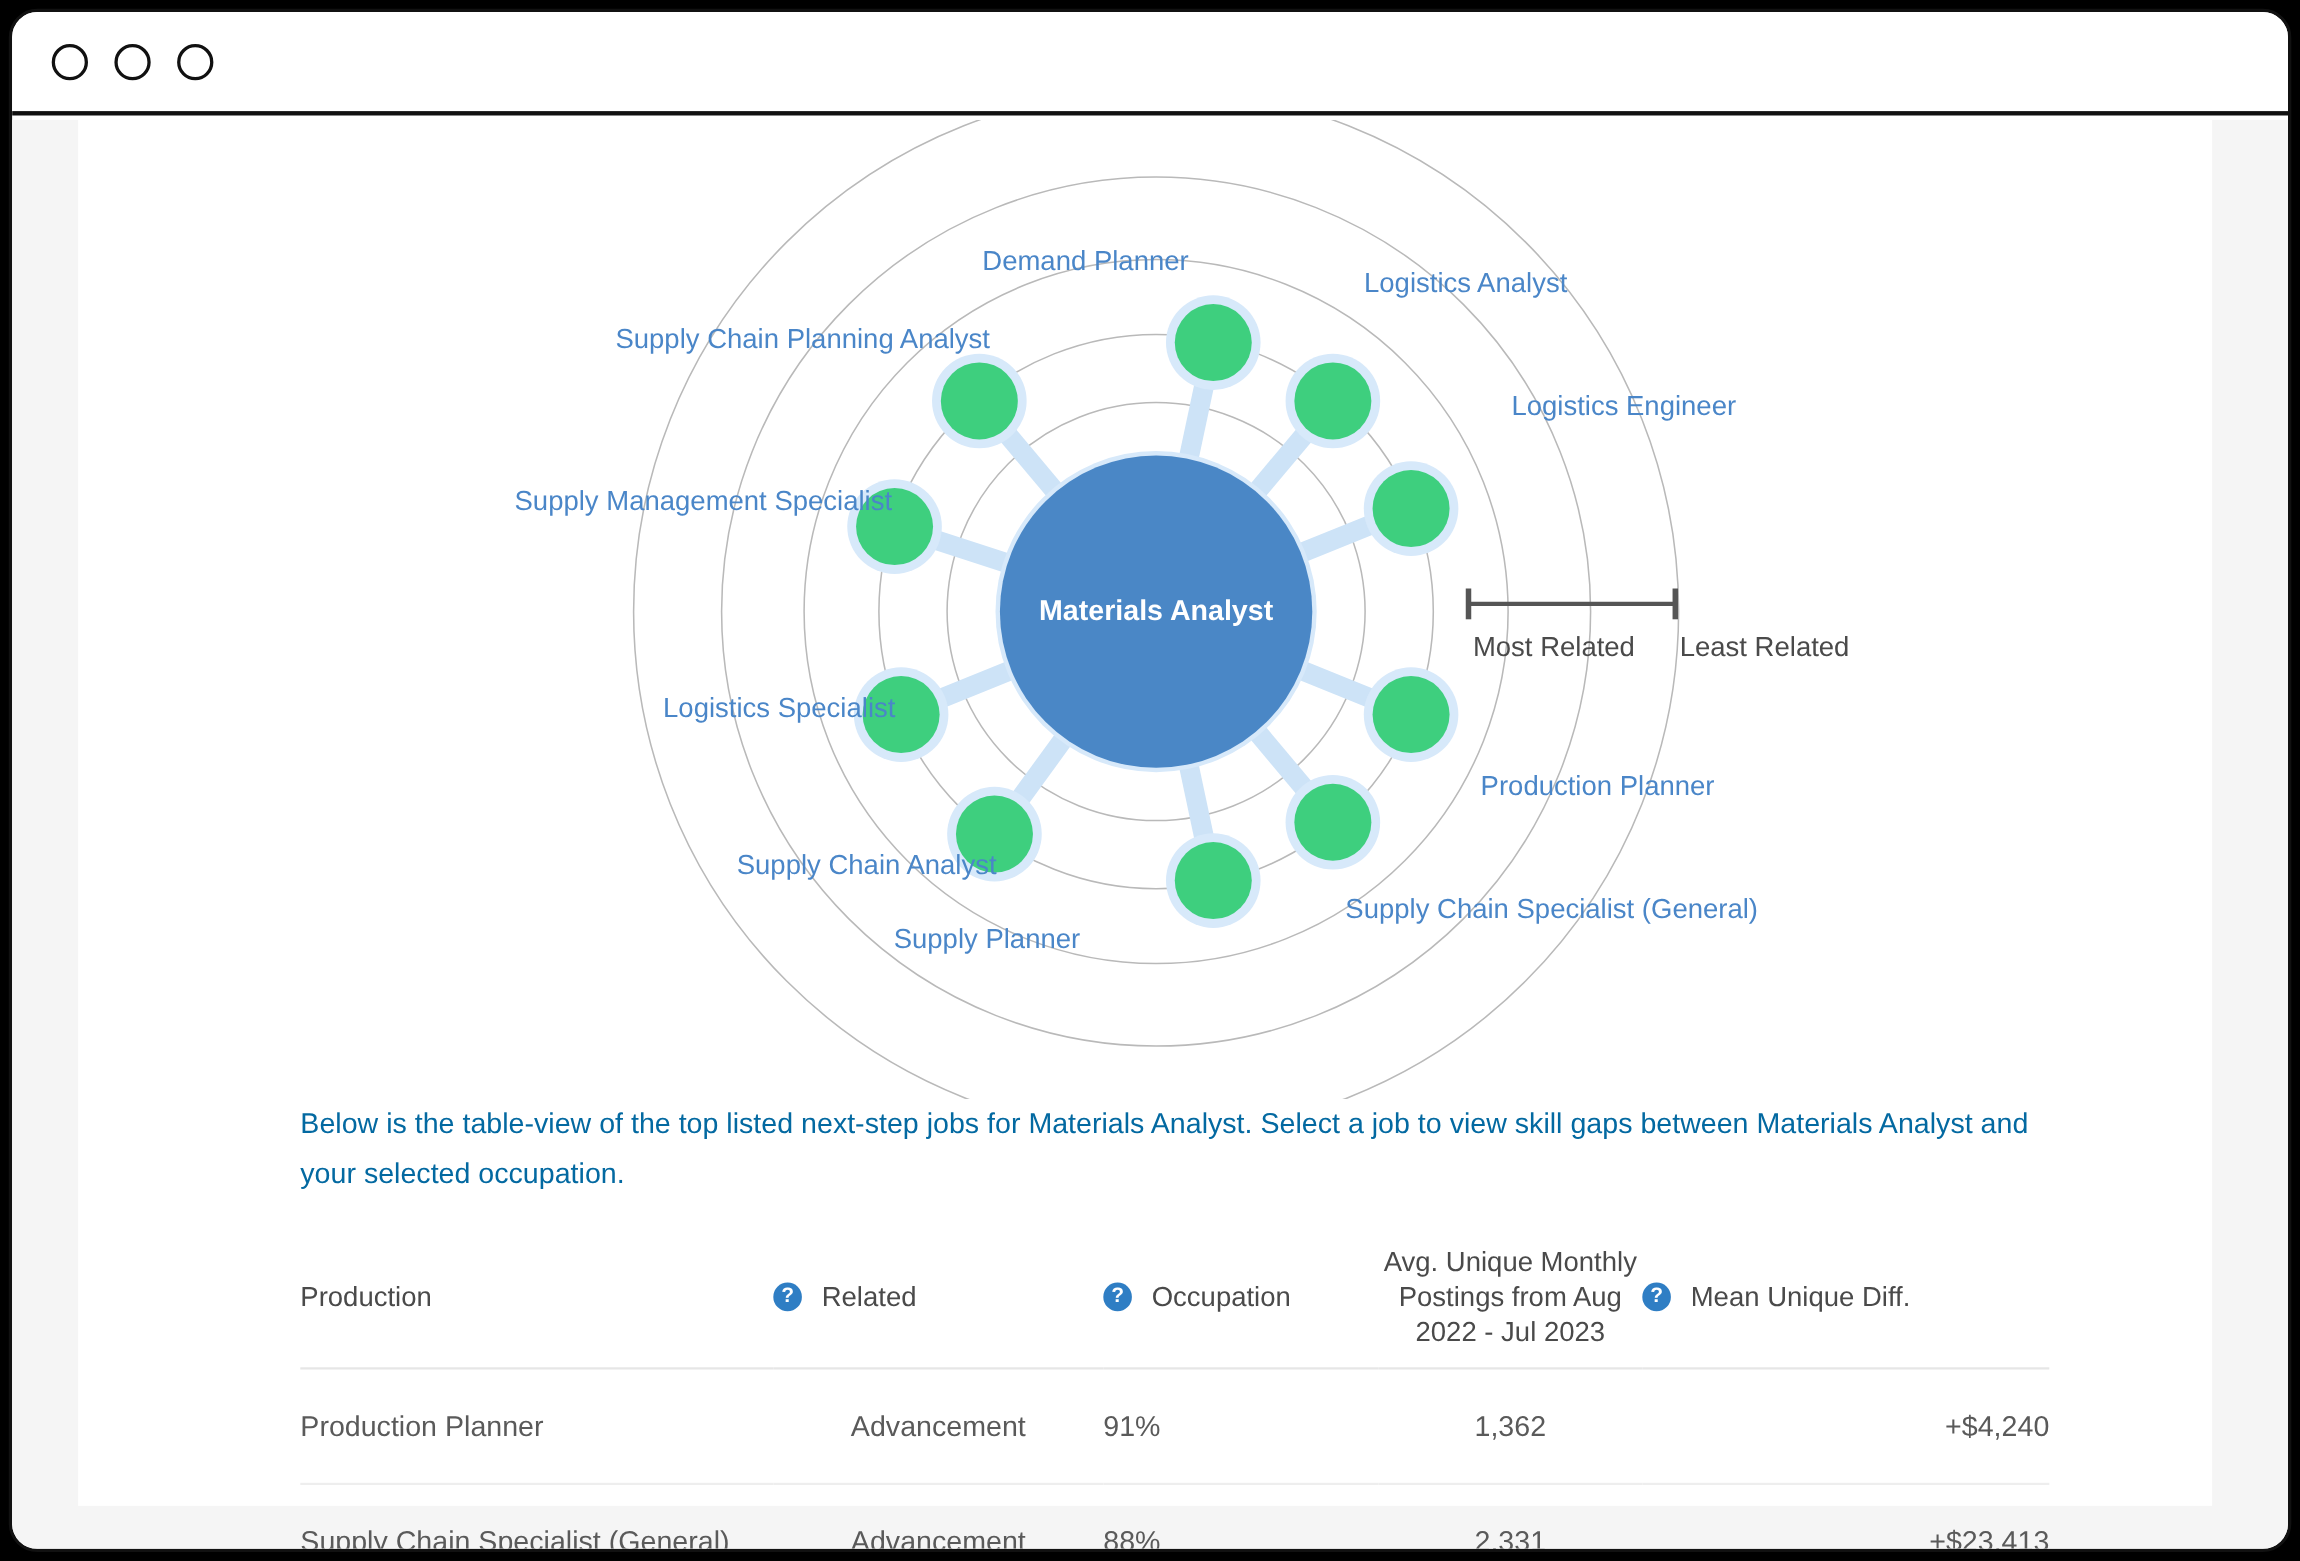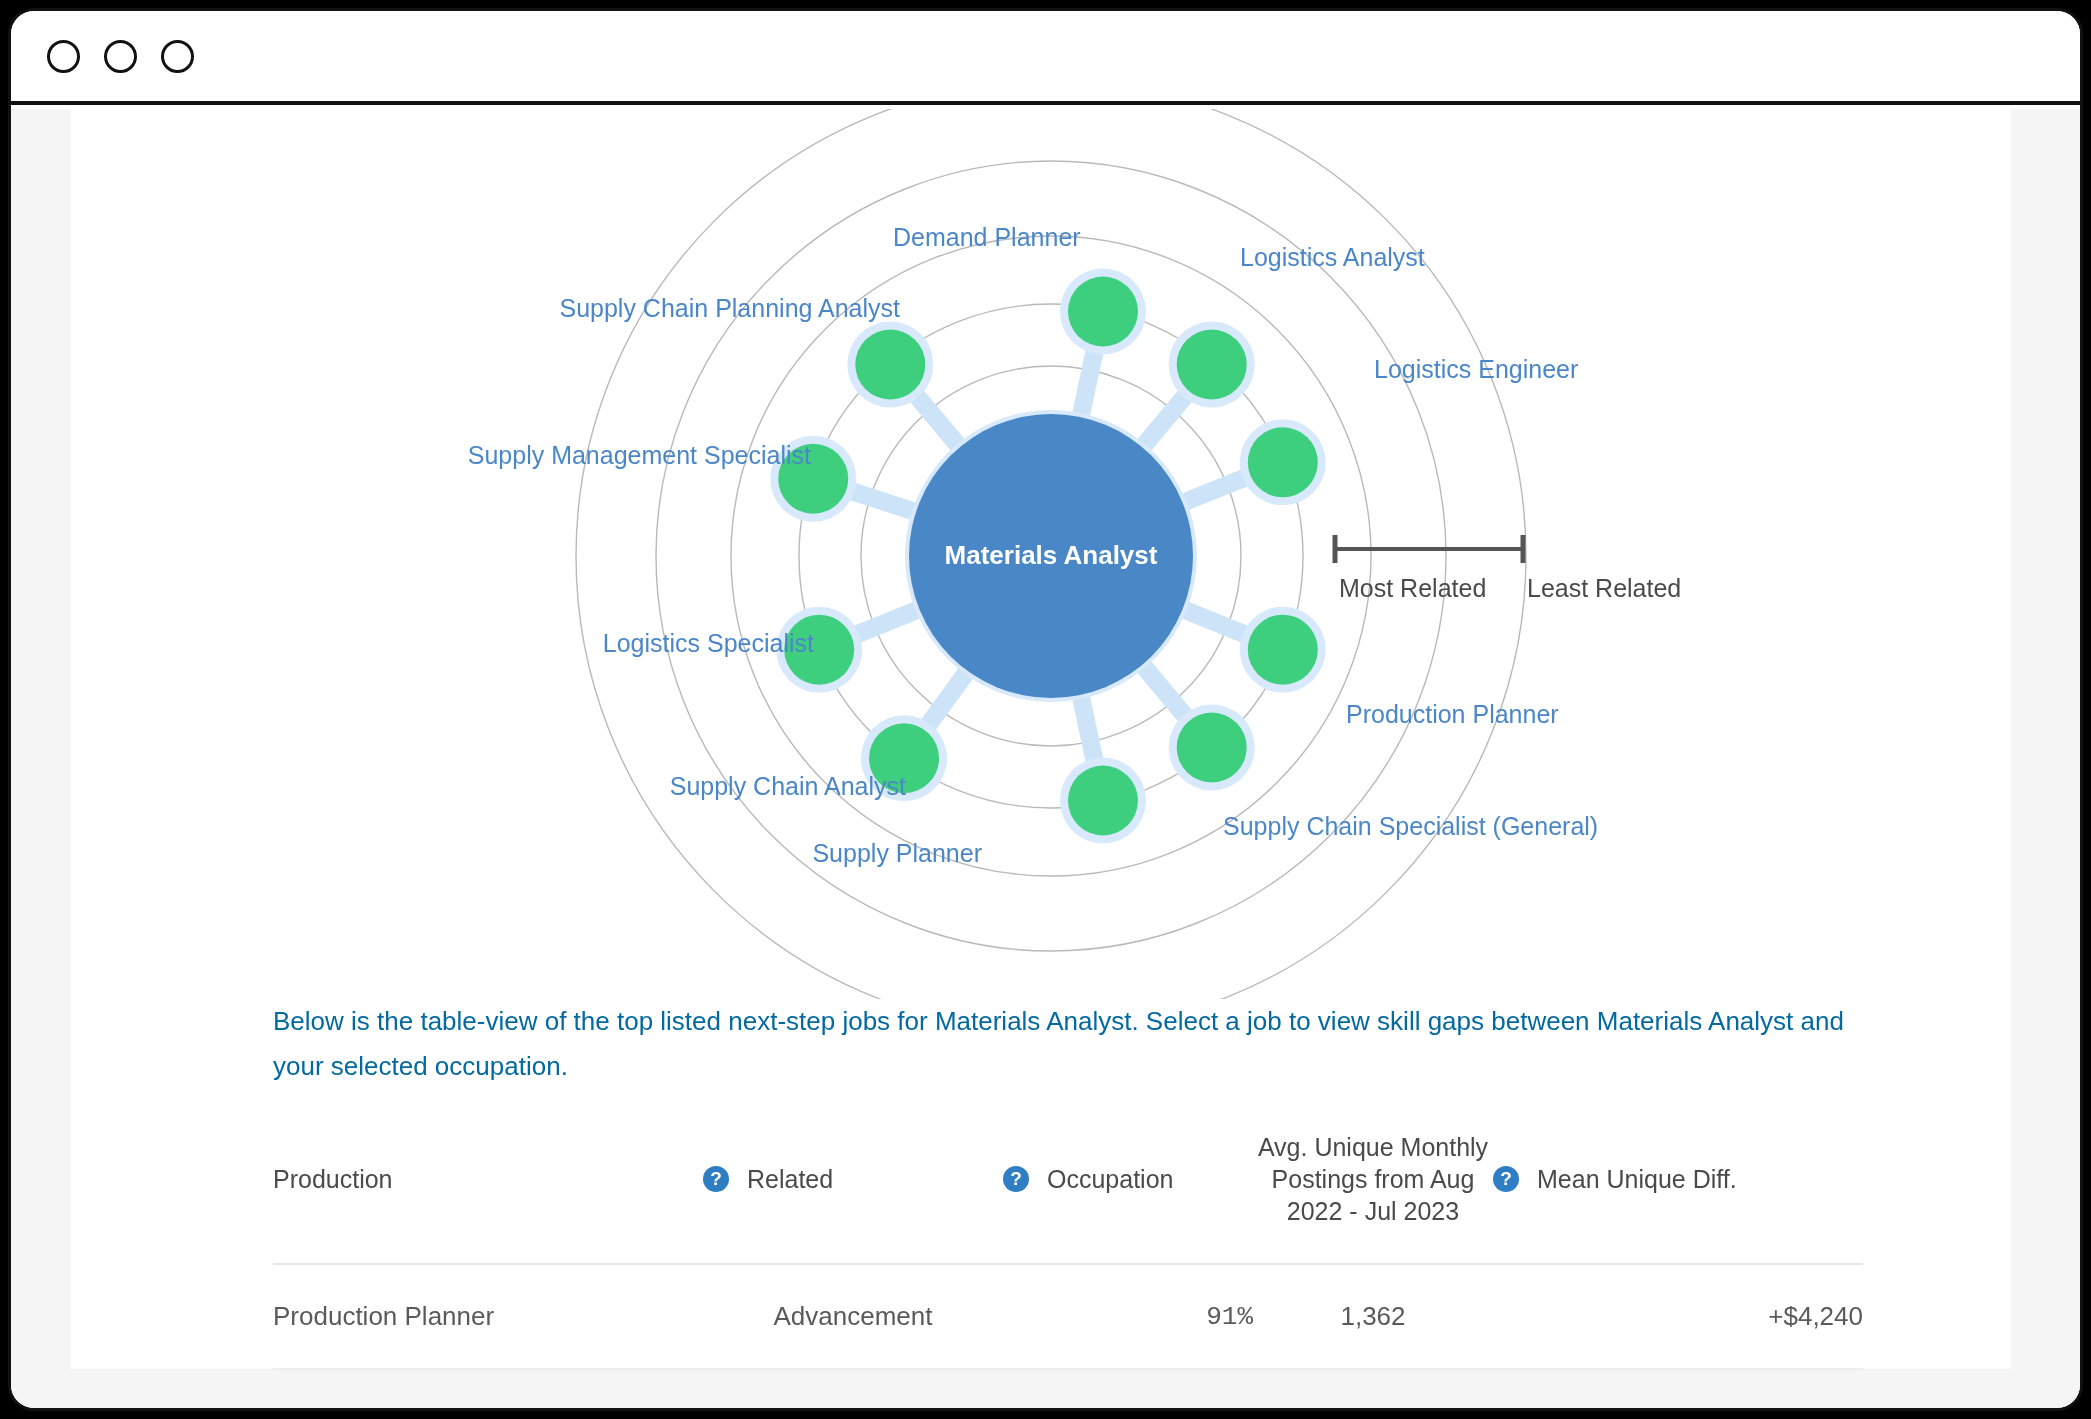--- a/index.html
+++ b/index.html
@@ -117,21 +117,21 @@
   #jobs-table {
     position: absolute;
     left: 202px; top: 1004px;
     width: 1590px;
     border-collapse: collapse;
   }
   #jobs-table thead th {
     font-weight: normal;
     font-size: 25px;
     color: #4a4a4a;
-    padding: 18px 0 36px 0;
+    padding: 18px 0 16px 0;
     vertical-align: middle;
     border-bottom: 2px solid #e6e6e6;
   }
   .th-occ     { text-align: left; width: 430px; }
   .th-cat     { text-align: left; width: 300px; }
   .th-rel     { text-align: left; width: 250px; }
   .th-post    { text-align: center; width: 240px; line-height: 1.28; }
   .th-sal     { text-align: left; width: 370px; }
 
   .th-inner {
@@ -154,21 +154,21 @@
 
   #jobs-table tbody td {
     font-size: 26px;
     color: #5a5a5a;
     padding: 36px 0;
     border-bottom: 2px solid #eeeeee;
     vertical-align: middle;
   }
   .cell-occ { color: #3d8bd4; }
   .cell-cat { text-align: center; padding-left: 0; }
-  .cell-rel { text-align: right; padding-right: 42px; font-family: Liberation Mono, monospace; }
+  .cell-rel { text-align: left; padding-right: 42px; }
   .cell-post { text-align: center; padding-right: 52px; }
   .cell-sal { text-align: right; color: #3ecf7e; }
 </style>
 </head>
 <body>
 
 <div id="browser-window">
 
   <div id="titlebar">
     <span class="dot"></span>

